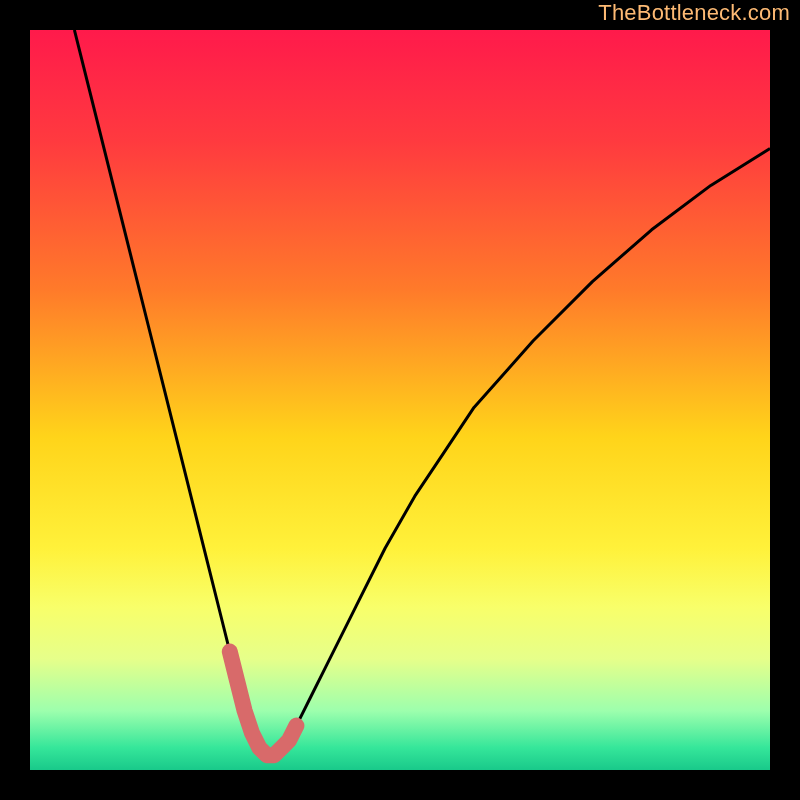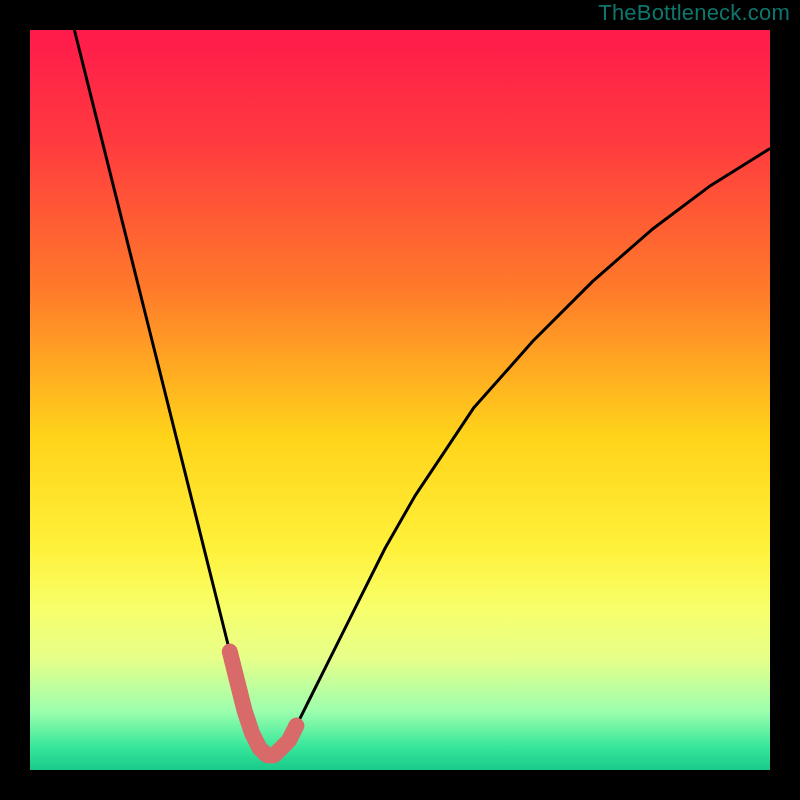--- a/index.html
+++ b/index.html
@@ -21,21 +21,21 @@
     left: 30px;
     top: 30px;
     width: 740px;
     height: 740px;
     overflow: hidden;
   }
   .watermark {
     position: absolute;
     top: 0;
     right: 10px;
-    color: #0f766e;
+    color: #fdba74;
     font-size: 22px;
     font-weight: 400;
     letter-spacing: 0.2px;
     user-select: none;
   }
   svg {
     display: block;
     width: 740px;
     height: 740px;
   }

